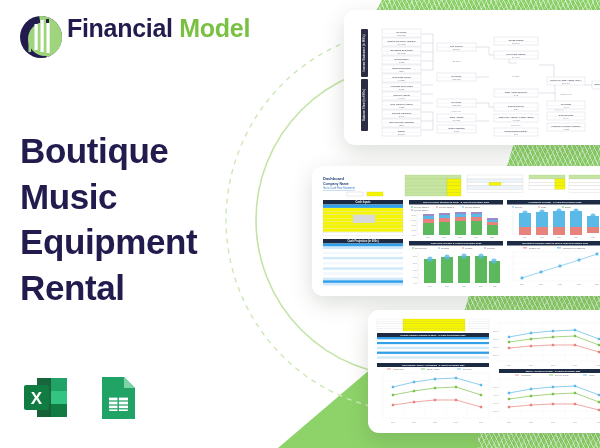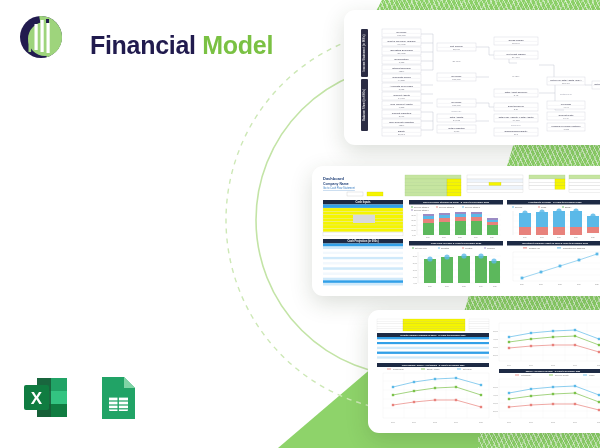--- a/index.html
+++ b/index.html
@@ -40,21 +40,21 @@
   .green-bottom-left-tri{
     position:absolute;left:278px;bottom:0;width:200px;height:128px;
     background:#8ED36A;
     clip-path:polygon(150px 0, 200px 0, 200px 128px, 0 128px);
   }
 
   
   .arcs{position:absolute;left:180px;top:20px;width:260px;height:400px;}
 
   
-  .logo{position:absolute;left:18px;top:14px;display:flex;align-items:flex-end;gap:26px;}
+  .logo{position:absolute;left:18px;top:14px;display:flex;align-items:flex-start;gap:3px;}
   .logo-mark{width:46px;height:46px;position:relative;}
   .logo-text{font-size:25px;font-weight:bold;letter-spacing:-0.3px;white-space:nowrap;}
   .lt-dark{color:#211B4E;}
   .lt-green{color:#7AC143;}
 
   
   .headline{
     position:absolute;left:20px;top:128px;width:240px;
     font-size:35px;line-height:1.30;font-weight:bold;color:#211B4E;
     letter-spacing:-0.4px;
@@ -118,20 +118,26 @@
           <rect x="10.5" y="26" width="2.6" height="12" fill="#9ED47C"></rect>
           <rect x="28.0" y="5" width="3.0" height="4" fill="#211B4E"></rect>
         </g>
       </svg>
     </div>
     <div class="logo-text">
       <span class="lt-dark">Financial</span><span>&nbsp;</span><span class="lt-green">Model</span>
     </div>
   </div>
 
+  <div class="headline">
+    <span>Boutique</span>
+    <span>Music</span>
+    <span>Equipment</span>
+    <span>Rental</span>
+  </div>
 
   <div class="fileicons">
     <div class="xls-icon">
       <svg width="52" height="52" viewBox="0 0 52 52">
         <rect x="17" y="6" width="30" height="13" fill="#21A366"></rect>
         <rect x="17" y="19" width="30" height="13" fill="#33C481"></rect>
         <rect x="17" y="32" width="30" height="13" fill="#107C41"></rect>
         <rect x="17" y="6" width="30" height="39" fill="none"></rect>
         <rect x="17" y="6" width="14" height="39" fill="#185C37" opacity="0.85"></rect>
         <rect x="4" y="13" width="25" height="25" rx="2" fill="#107C41"></rect>

